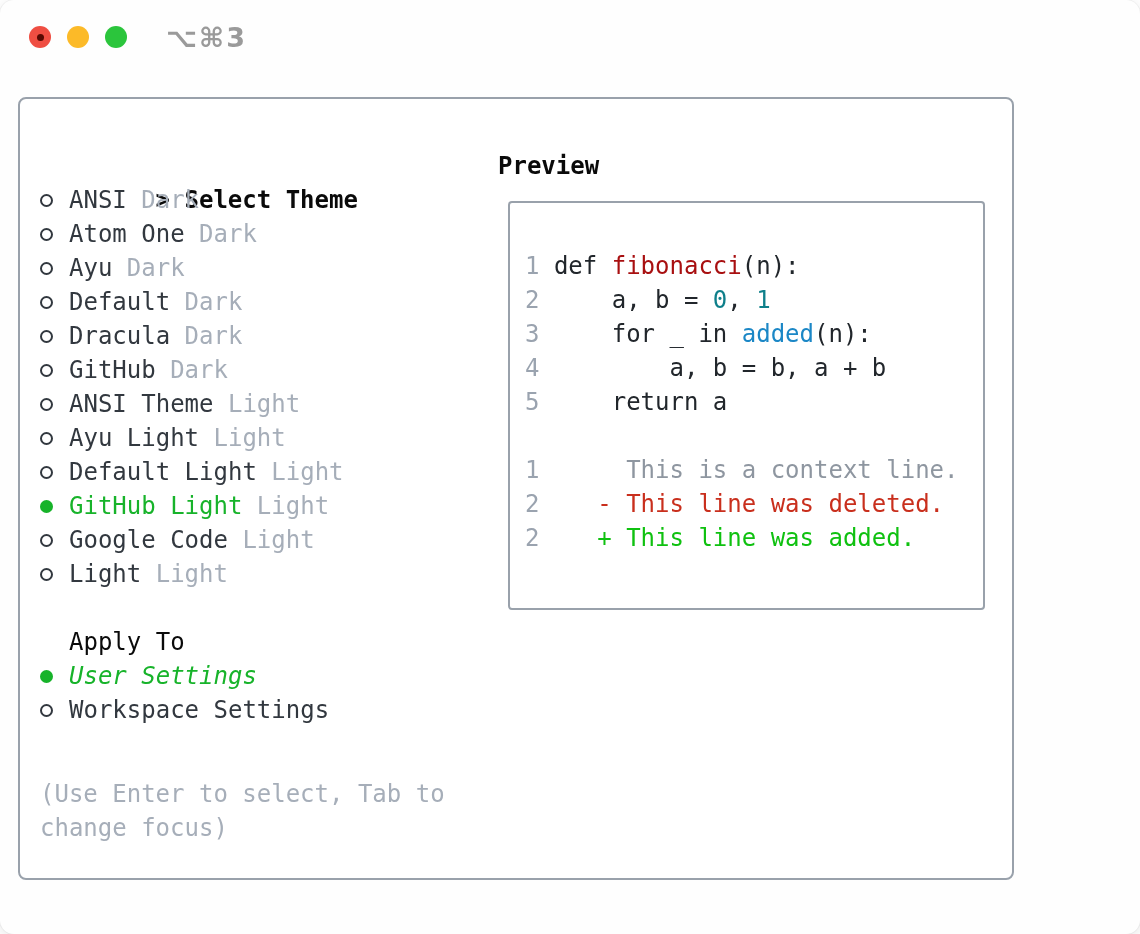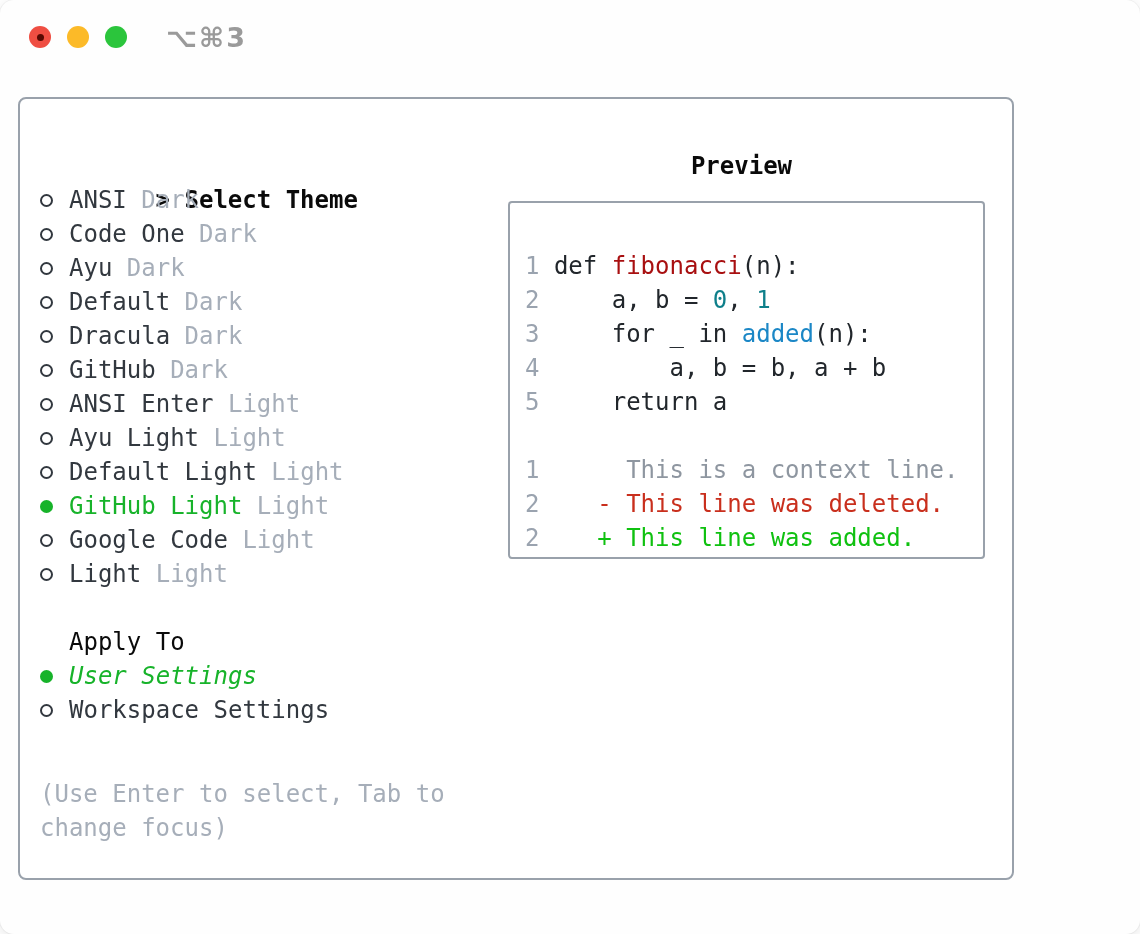--- a/index.html
+++ b/index.html
@@ -37,23 +37,23 @@
   .bullet.filled{background:var(--accent_green);border-color:var(--accent_green);}
   .theme-row .name{color:var(--item_text);}
   .theme-row.selected .name{color:var(--accent_green);}
   .variant{color:var(--muted_text);margin-left:1ch;}
   .apply-title{padding-left:29px;color:var(--title_text);}
   .apply-row.selected .name{color:var(--accent_green);font-style:italic;}
   .help{margin-top:50px;color:var(--muted_text);white-space:normal;width:412px;}
 
   
   .right-col{position:absolute;left:478px;top:50px;}
-  .preview-title{font-weight:700;font-size:24px;line-height:34px;color:var(--title_text);text-align:center;}
+  .preview-title{font-weight:700;font-size:24px;line-height:34px;color:var(--title_text);}
   .preview-box{
-    margin-top:18px;margin-left:10px;width:477px;height:358px;box-sizing:border-box;
+    margin-top:18px;margin-left:10px;width:477px;height:409px;box-sizing:border-box;
     border:2px solid var(--border);border-radius:4px;background:#ffffff;
     padding:46px 0 0 15px;overflow:hidden;
   }
   .code-line{height:34px;line-height:34px;font-size:24px;white-space:pre;}
   .gutter{color:var(--gutter);}
   .c-code{color:var(--code_text);}
   .c-func{color:var(--func_red);}
   .c-num{color:var(--number_teal);}
   .c-builtin{color:var(--builtin_blue);}
   .c-context{color:var(--context_gray);}
@@ -78,26 +78,26 @@
 
   <div class="panel">
 
     <div class="left-col">
       <div class="row title-row">
         <span class="prefix">&gt;</span><span>Select Theme</span>
       </div>
 
       <div id="theme-list">
           <div class="row theme-row"><span class="bullet"></span><span class="name">ANSI</span><span class="variant">Dark</span></div>
-          <div class="row theme-row"><span class="bullet"></span><span class="name">Code One</span><span class="variant">Dark</span></div>
+          <div class="row theme-row"><span class="bullet"></span><span class="name">Atom One</span><span class="variant">Dark</span></div>
           <div class="row theme-row"><span class="bullet"></span><span class="name">Ayu</span><span class="variant">Dark</span></div>
           <div class="row theme-row"><span class="bullet"></span><span class="name">Default</span><span class="variant">Dark</span></div>
           <div class="row theme-row"><span class="bullet"></span><span class="name">Dracula</span><span class="variant">Dark</span></div>
           <div class="row theme-row"><span class="bullet"></span><span class="name">GitHub</span><span class="variant">Dark</span></div>
-          <div class="row theme-row"><span class="bullet"></span><span class="name">ANSI Enter</span><span class="variant">Light</span></div>
+          <div class="row theme-row"><span class="bullet"></span><span class="name">ANSI Theme</span><span class="variant">Light</span></div>
           <div class="row theme-row"><span class="bullet"></span><span class="name">Ayu Light</span><span class="variant">Light</span></div>
           <div class="row theme-row"><span class="bullet"></span><span class="name">Default Light</span><span class="variant">Light</span></div>
           <div class="row theme-row selected"><span class="bullet filled"></span><span class="name">GitHub Light</span><span class="variant">Light</span></div>
           <div class="row theme-row"><span class="bullet"></span><span class="name">Google Code</span><span class="variant">Light</span></div>
           <div class="row theme-row"><span class="bullet"></span><span class="name">Light</span><span class="variant">Light</span></div>
         </div>
 
       <div class="row blank"></div>
 
       <div class="row apply-title">Apply To</div>

